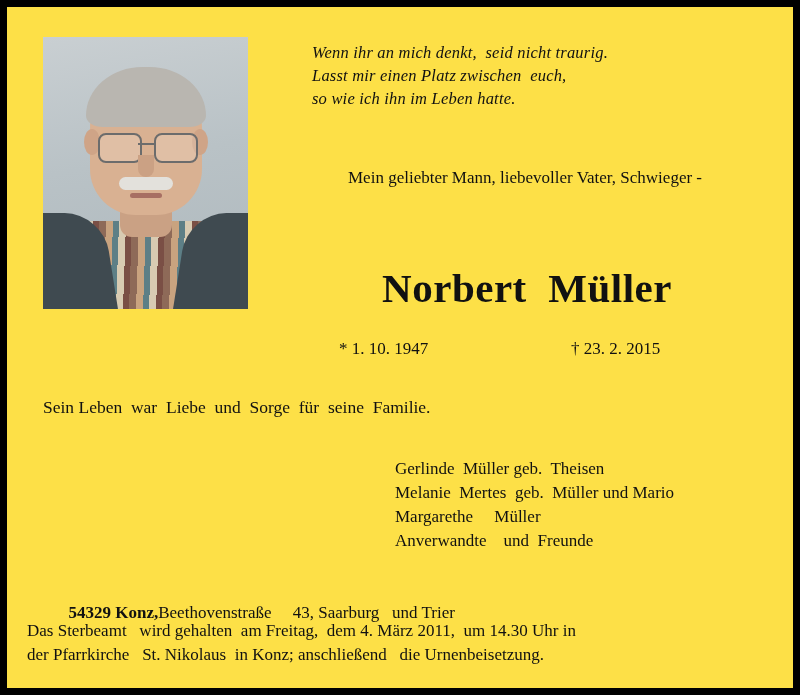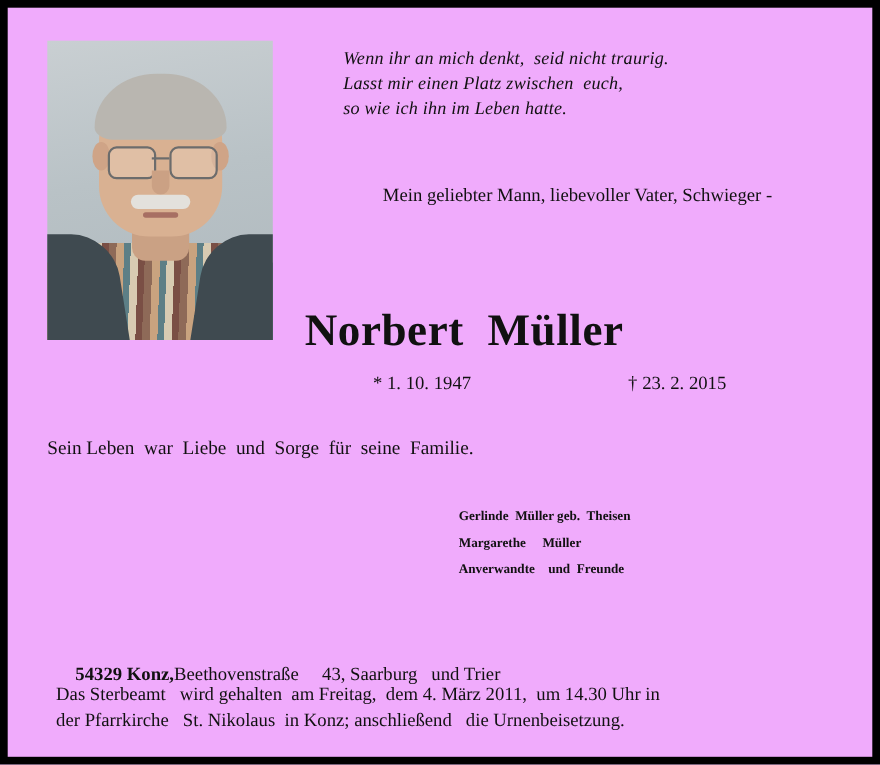--- a/index.html
+++ b/index.html
@@ -13,21 +13,21 @@
     font-family: "Liberation Serif", serif;
     color: #111111;
     overflow: hidden;
   }
   .obituary {
     position: relative;
     width: 800px;
     height: 695px;
     box-sizing: border-box;
     border: 7px solid #000000;
-    background: #f0abfc;
+    background: #fde047;
     padding: 0;
   }
   .inner {
     position: relative;
     width: 100%;
     height: 100%;
     box-sizing: border-box;
     padding: 24px 28px 10px 28px;
   }
   
@@ -187,23 +187,23 @@
     left: 268px;
     top: 158px;
     width: 500px;
     font-size: 17px;
     line-height: 25px;
   }
   .intro div { white-space: pre; text-align: center; }
   .name {
     position: absolute;
     left: 270px;
-    top: 269px;
+    top: 257px;
     width: 500px;
-    text-align: left;
+    text-align: center;
     font-size: 41px;
     font-weight: bold;
     letter-spacing: 0.5px;
     white-space: pre;
   }
   .dates {
     position: absolute;
     left: 270px;
     top: 332px;
     width: 500px;
@@ -222,38 +222,37 @@
   .memorial {
     position: absolute;
     left: 36px;
     top: 390px;
     font-size: 17.5px;
     white-space: pre;
     font-family: Liberation Serif, serif;
   }
   .family {
     position: absolute;
-    left: 410px;
+    left: 388px;
     top: 450px;
-    font-size: 12px;
+    font-size: 17px;
     line-height: 24px;
-    font-weight: bold;
   }
   .family div { white-space: pre; }
   .address {
     position: absolute;
     left: 36px;
     top: 576px;
     font-size: 17px;
     white-space: pre;
   }
   .address .bold { font-weight: bold; margin-top: 48px; }
   .service {
     position: absolute;
-    left: 44px;
+    left: 20px;
     top: 612px;
     width: 730px;
     font-size: 17px;
     line-height: 24px;
   }
   .service div { white-space: pre; }
 </style>
 </head>
 <body>
 
@@ -294,20 +293,21 @@
 
     <div class="dates">
       <span class="date-birth">* 1. 10. 1947</span>
       <span class="date-death">† 23. 2. 2015</span>
     </div>
 
     <div class="memorial">Sein Leben  war  Liebe  und  Sorge  für  seine  Familie.</div>
 
     <div class="family">
       <div>Gerlinde  Müller geb.  Theisen</div>
+      <div>Melanie  Mertes  geb.  Müller und Mario</div>
       <div>Margarethe     Müller</div>
       <div>Anverwandte    und  Freunde</div>
     </div>
 
     <div class="address">
       <span class="bold">54329 Konz,</span><span>Beethovenstraße     43, Saarburg   und Trier</span>
     </div>
 
     <div class="service">
       <div>Das Sterbeamt   wird gehalten  am Freitag,  dem 4. März 2011,  um 14.30 Uhr in</div>

